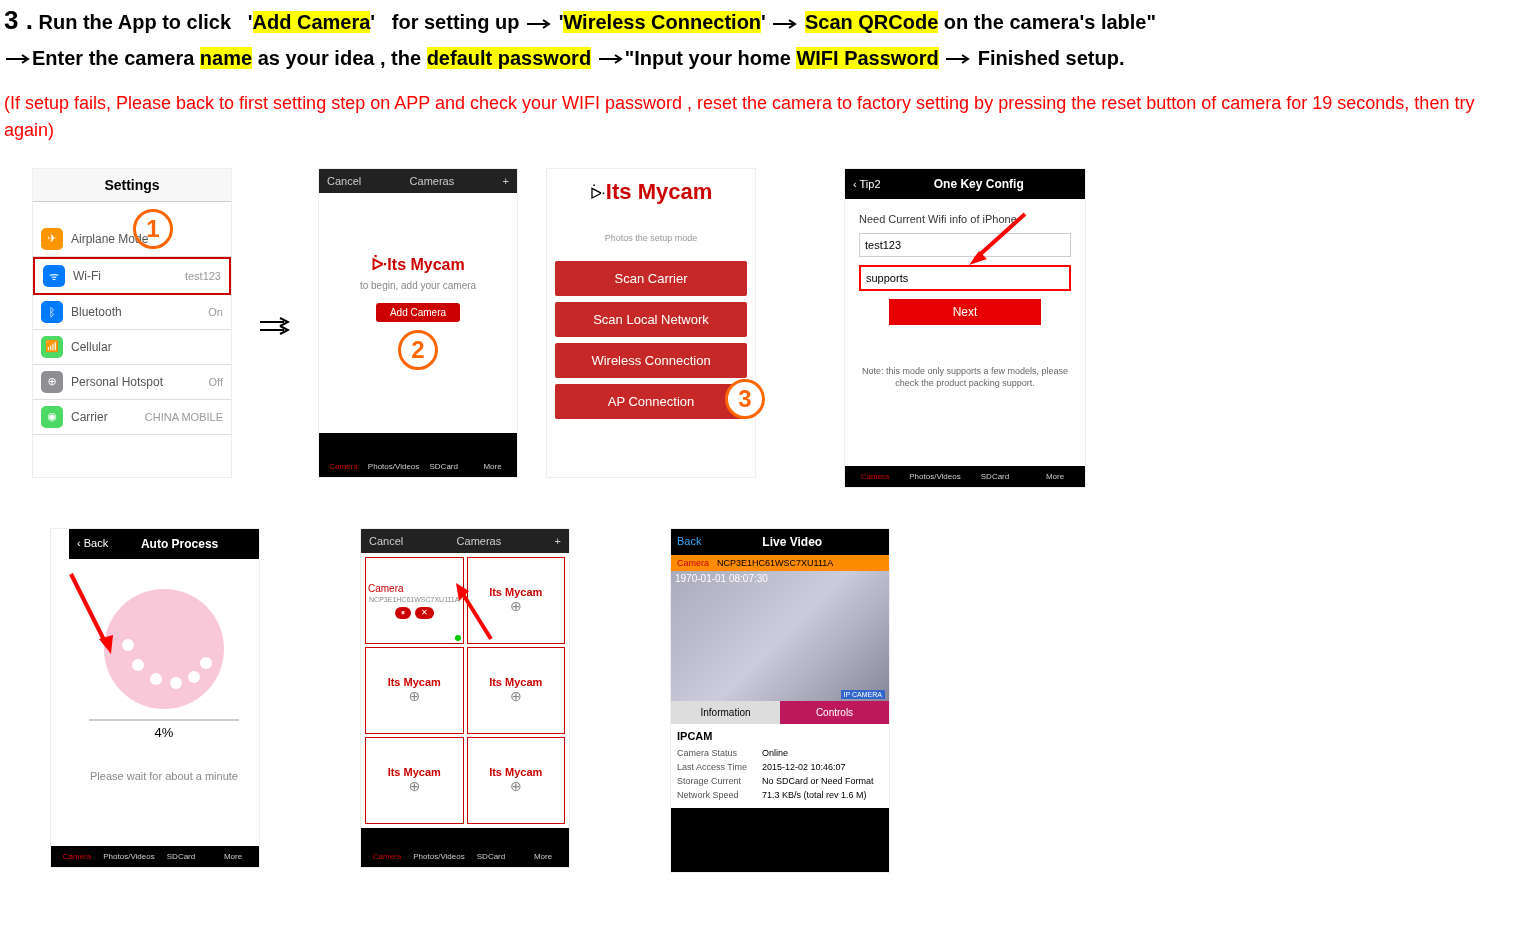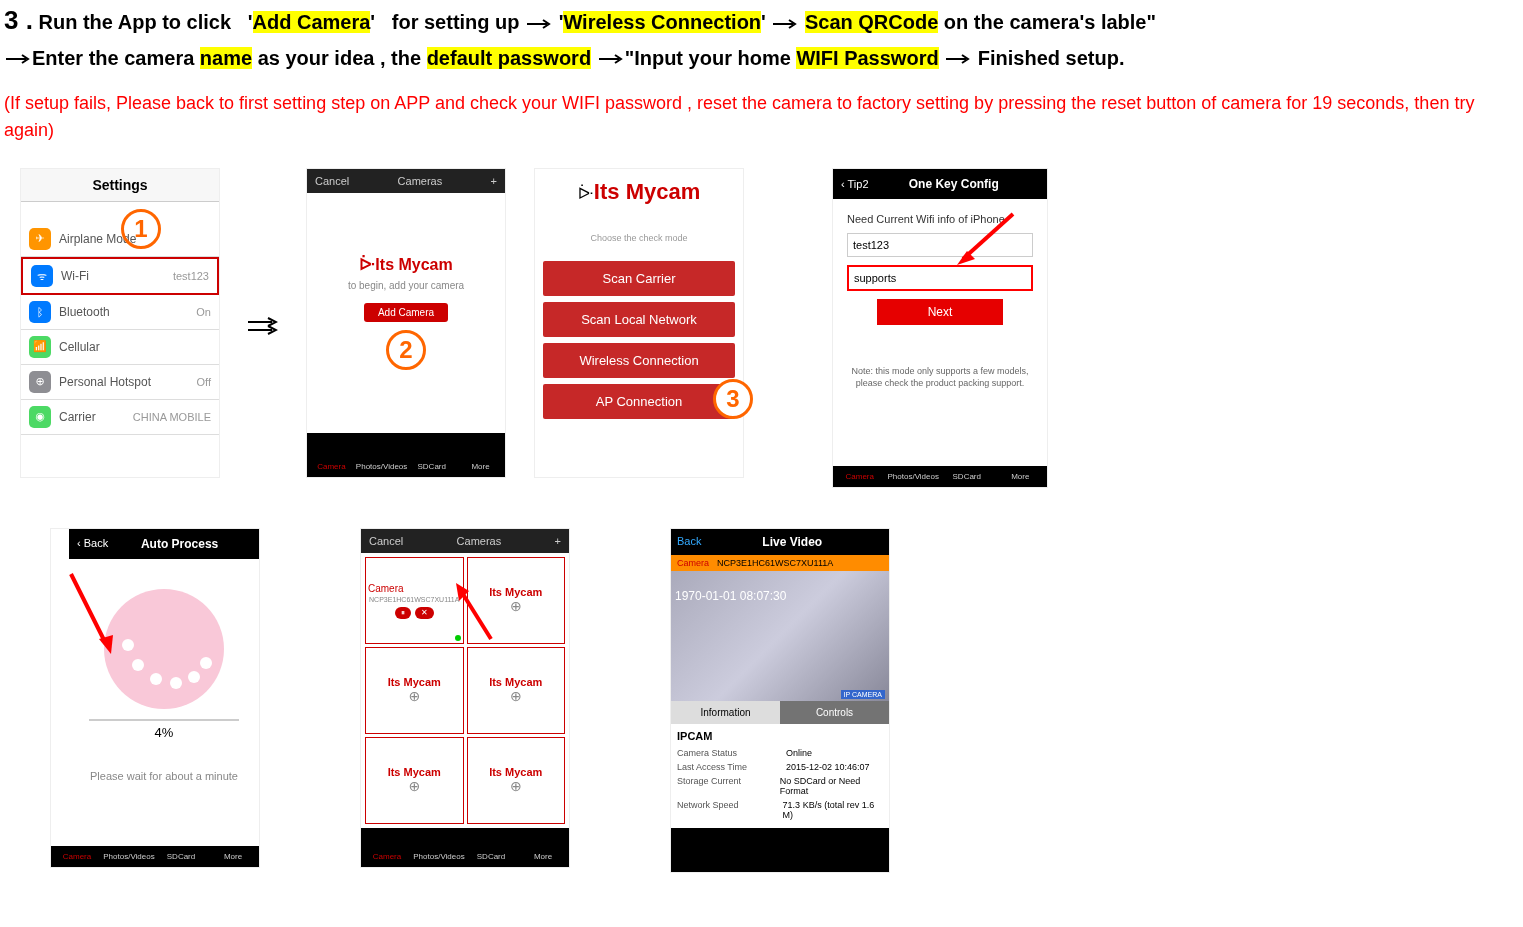--- a/index.html
+++ b/index.html
@@ -1,27 +1,27 @@
 <!DOCTYPE html>
 <html><head>
 <meta charset="utf-8">
 <style>
   * { box-sizing: border-box; margin: 0; padding: 0; }
   body { font-family: Arial, sans-serif; background: #fff; padding: 0; width: 1523px; }
   .instruction-line { font-size: 20px; font-weight: bold; line-height: 1.6; padding: 0 4px; }
   .step-num { font-size: 26px; font-weight: bold; }
   .hl { background: #ffff00; }
   .warning { color: red; font-size: 18px; line-height: 1.5; margin-top: 16px; padding: 0 4px; }
-  .screenshots-row { display: flex; gap: 28px; margin-top: 24px; padding-left: 20px; }
+  .screenshots-row { display: flex; gap: 28px; margin-top: 24px; padding-left: 32px; }
   .row2 { margin-top: 40px; padding-left: 50px; gap: 100px; }
   .phone { background: #fff; border: 1px solid #eee; }
   .phone.p1 { width: 200px; height: 310px; }
   .phone.p2 { width: 200px; height: 310px; background:#000; position:relative; }
   .phone.p3 { width: 210px; height: 310px; }
-  .phone.p4 { width: 216px; height: 320px; }
+  .phone.p4 { width: 242px; height: 320px; }
   .phone.p5 { width: 210px; height: 340px; }
   .phone.p6 { width: 210px; height: 340px; background:#000; position:relative; }
   .phone.p7 { width: 220px; height: 345px; background:#000; position:relative; }
   
   .p1-header { background:#f7f7f7; text-align:center; font-weight:bold; font-size:14px; padding:8px 0; border-bottom:1px solid #ccc; }
   .p1-row { display:flex; align-items:center; border-bottom:1px solid #ddd; padding:6px 8px; font-size:12px; color:#555; }
   .p1-row .icon { width:22px; height:22px; border-radius:5px; margin-right:8px; display:flex; align-items:center; justify-content:center; color:#fff; font-size:11px; }
   .icon-airplane{background:#ff9500;} .icon-wifi{background:#007aff;} .icon-bt{background:#007aff;} .icon-cell{background:#4cd964;} .icon-hotspot{background:#8e8e93;} .icon-carrier{background:#4cd964;}
   .p1-row .val{margin-left:auto;color:#999;font-size:11px;}
   .circle1{ position:absolute; width:40px;height:40px;border:3px solid #ff6600;border-radius:50%; color:#ff6600;font-size:24px;font-weight:bold; display:flex;align-items:center;justify-content:center; }
@@ -71,28 +71,28 @@
   .p6-cell.cam .id{color:#888;font-size:7px;}
   .p6-cell.cam .btns{display:flex;gap:4px;margin-top:4px;}
   .p6-cell.cam .btns span{background:#c00;color:#fff;font-size:8px;padding:1px 6px;border-radius:6px;}
   
   .p7-top{background:#000;color:#fff;font-size:12px;padding:6px;display:flex;}
   .p7-top .back{color:#3af;font-size:11px;}
   .p7-top .title{flex:1;text-align:center;font-weight:bold;}
   .p7-bar{background:#ff8c00;color:#000;font-size:9px;padding:3px 6px;display:flex;}
   .p7-bar .cam{color:#c00;margin-right:8px;}
   .p7-vid{background:linear-gradient(135deg,#aab 0%,#ccd 50%,#889 100%);height:130px;position:relative;}
-  .p7-ts{position:absolute;top:18px;left:4px;color:#fff;font-size:12px;text-align:right;}
+  .p7-ts{position:absolute;top:2px;left:4px;color:#fff;font-size:10px;text-align:right;}
   .p7-wm{position:absolute;bottom:2px;right:4px;color:#fff;font-size:7px;background:#36c;padding:1px 3px;}
   .p7-tabs{display:flex;}
   .p7-tabs div{flex:1;text-align:center;font-size:10px;padding:6px;background:#ddd;}
-  .p7-tabs div.active{background:#737373;color:#fff;}
+  .p7-tabs div.active{background:#be185d;color:#fff;}
   .p7-info{background:#fff;padding:6px;font-size:9px;}
   .p7-info .h{font-weight:bold;font-size:11px;margin-bottom:4px;}
-  .p7-info .r{display:flex;padding:2px 0;gap:24px;}
+  .p7-info .r{display:flex;padding:2px 0;}
   .p7-info .r .k{width:85px;color:#555;}
   
   .big-arrow{align-self:center;font-size:24px;color:#555;}
   svg.step-arrow{width:28px;height:14px;vertical-align:middle;}
   .red-arrow-svg{position:absolute;}
 </style>
 </head>
 <body>
 
 <div class="instruction-line">
@@ -193,21 +193,21 @@
     <div class="p2-tab">
       <div>Camera</div>
       <div>Photos/Videos</div>
       <div>SDCard</div>
       <div>More</div>
     </div>
   </div>
 
   <div class="phone p3" style="position:relative;">
     <div class="p3-logo">ᐕ<span style="color:#c00;font-weight:bold;font-size:22px;">Its Mycam</span></div>
-    <div class="p3-sub">Choose the check mode</div>
+    <div class="p3-sub">Photos the setup mode</div>
     <div class="p3-btn">Scan Carrier</div>
     <div class="p3-btn">Scan Local Network</div>
     <div class="p3-btn">Wireless Connection</div>
     <div class="p3-btn">AP Connection</div>
     <div class="circle1" style="top:210px;right:-10px;background:#fff;">3</div>
   </div>
 
   <div class="phone p4" style="position:relative;margin-left:60px;">
     <div class="p4-top">
       <span class="back">‹ <span>Tip2</span></span>

